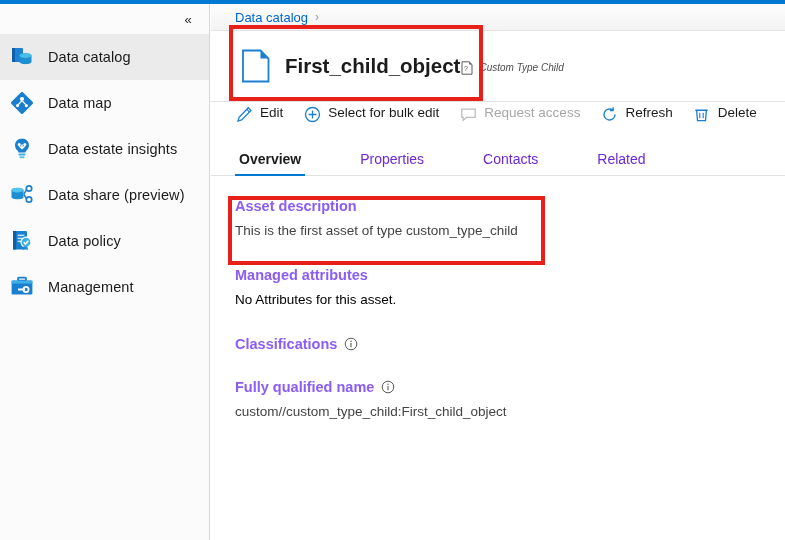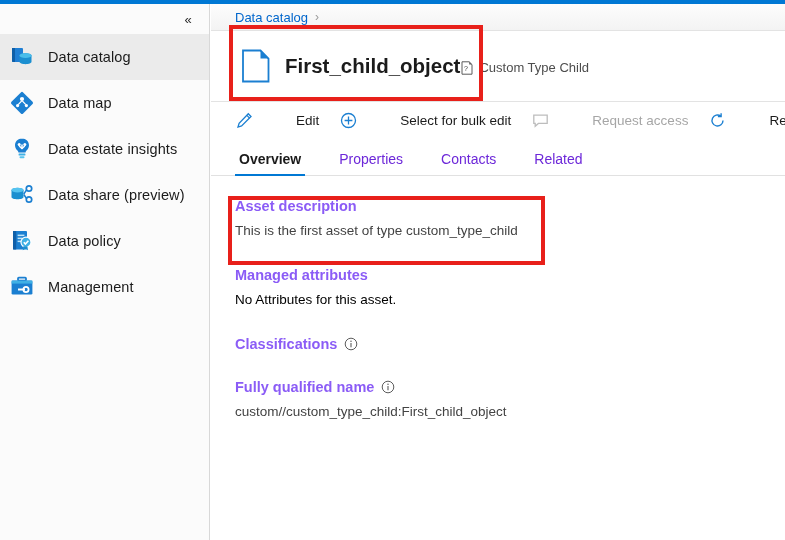--- a/index.html
+++ b/index.html
@@ -155,41 +155,40 @@
     align-items: center;
     margin-top: 3px;
   }
   .asset-type-icon {
     width: 13px; height: 15px;
     flex: 0 0 13px;
     margin-right: 6px;
     display: flex; align-items: center; justify-content: center;
   }
   .asset-type-text {
-    font-size: 13px;
+    font-size: 10px;
     color: #4d4d4d;
     white-space: nowrap;
+    font-style: italic;
   }
 
   
   .toolbar {
     height: 36px;
     display: flex;
     align-items: center;
     padding-left: 24px;
     box-sizing: border-box;
   }
   .tb-btn {
     display: flex;
-    align-items: center;
     height: 30px;
     margin-right: 20px;
     cursor: pointer;
     white-space: nowrap;
-    gap: 36px;
   }
   .tb-btn.disabled { cursor: default; }
   .tb-icon {
     width: 18px; height: 18px;
     flex: 0 0 18px;
     margin-right: 7px;
     display: flex; align-items: center; justify-content: center;
   }
   .tb-label {
     font-size: 13.5px;
@@ -198,20 +197,21 @@
   .tb-btn.disabled .tb-label { color: #a6a6a6; }
 
   
   .tabs {
     height: 38px;
     display: flex;
     align-items: flex-end;
     padding-left: 24px;
     box-sizing: border-box;
     border-bottom: 1px solid #e1e1e1;
+    gap: 21px;
   }
   .tab {
     position: relative;
     font-size: 14px;
     color: #6d28d9;
     padding: 0 4px 8px 4px;
     margin-right: 30px;
     cursor: pointer;
     white-space: nowrap;
   }

